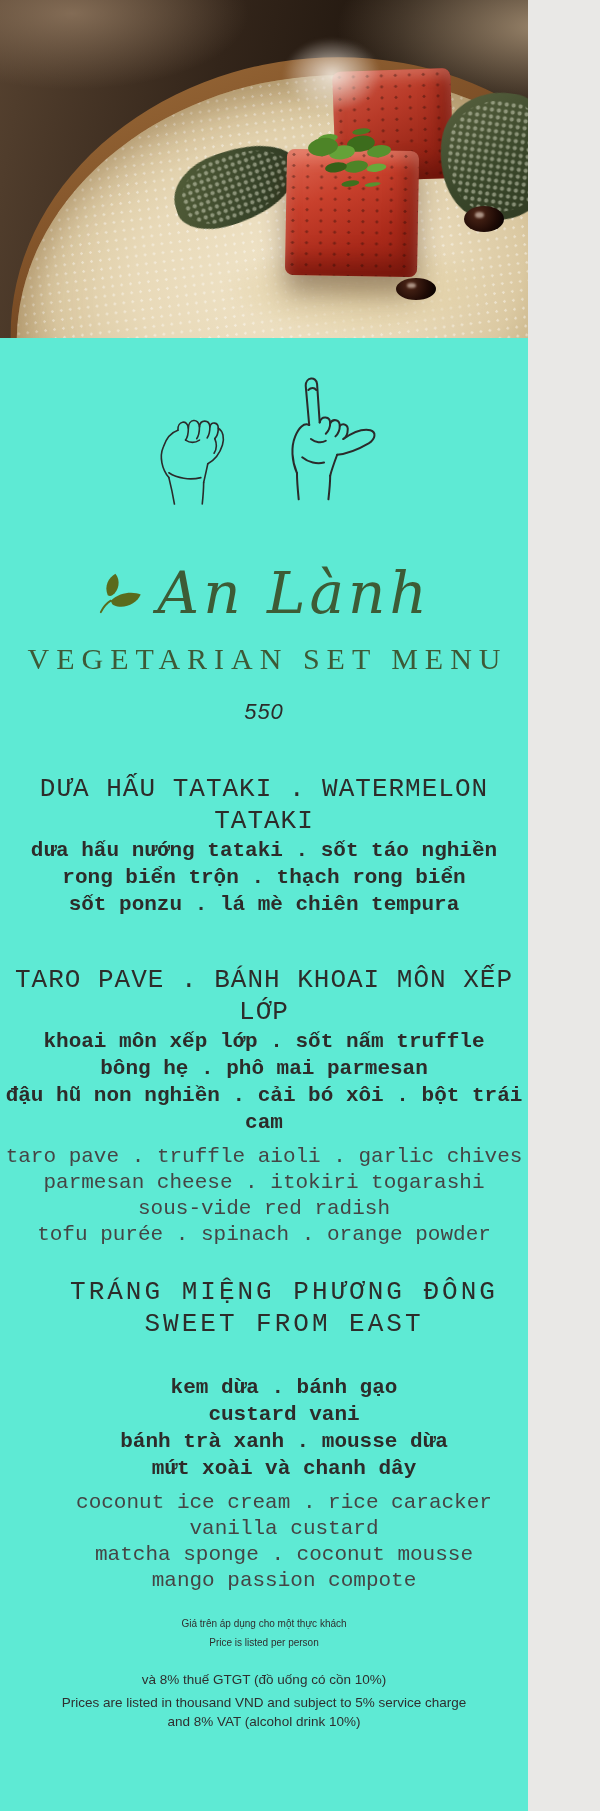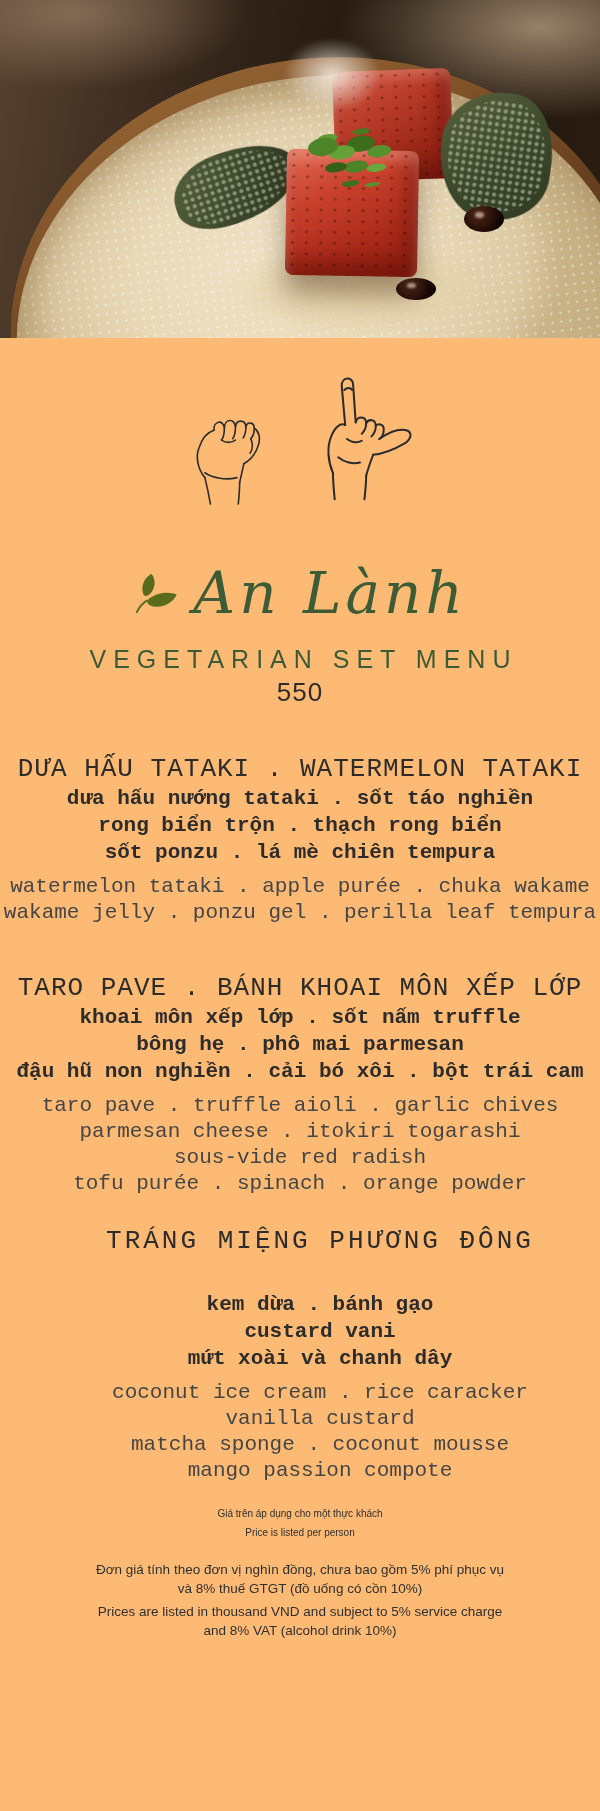--- a/index.html
+++ b/index.html
@@ -1,17 +1,17 @@
 <!DOCTYPE html>
 <html><head>
 <meta charset="utf-8">
 <style>
   html,body{margin:0;padding:0;}
   body{width:600px;background:#e9e8e6;font-family:"Liberation Sans","DejaVu Sans",sans-serif;}
-  .page{position:relative;width:600px;height:1811px;background:#fdba74;overflow:hidden;text-align:center;}
+  .page{position:relative;width:528px;height:1811px;background:#5eead4;overflow:hidden;text-align:center;}
 
   
   .hero{position:relative;width:600px;height:338px;overflow:hidden;
     background:
       radial-gradient(42% 32% at 12% 4%, rgba(150,125,100,.75), transparent 70%),
       radial-gradient(52% 42% at 90% 8%, rgba(170,148,120,.85), transparent 65%),
       linear-gradient(100deg,#55412f 0%,#33251a 35%,#20160e 62%,#2a1d12 100%);}
   .plate-rim{position:absolute;left:10px;top:58px;width:630px;height:530px;border-radius:50%;
     transform:rotate(-7deg);
     background:linear-gradient(165deg,#9a6a38 0%,#7c4e26 30%,#53321a 60%,#34200f 85%);}
@@ -60,23 +60,23 @@
     background:rgba(255,240,225,.55);filter:blur(1px);}
 
   
   .hands{margin-top:24px;height:145px;display:flex;justify-content:center;align-items:flex-end;gap:34px;}
   .hands svg{stroke:#2b2b2b;stroke-width:2.3;fill:none;stroke-linecap:round;stroke-linejoin:round;}
 
   
   .brand{margin-top:38px;height:96px;display:flex;justify-content:center;align-items:center;gap:14px;}
   .brand-script{font-family:"DejaVu Serif","Liberation Serif",serif;font-style:italic;
     font-size:58px;color:#3d5c36;line-height:96px;letter-spacing:4px;}
-  .subtitle{font-family:Liberation Sans, sans-serif;font-size:25px;line-height:36px;
+  .subtitle{font-family:Liberation Serif, serif;font-size:30px;line-height:36px;
     letter-spacing:7px;text-indent:7px;color:#3d5a37;}
-  .price{font-size:26px;line-height:30px;color:#2d2c2a;letter-spacing:1px;}
+  .price{margin-top:20px;font-size:22px;line-height:30px;color:#2d2c2a;letter-spacing:1px;font-style:italic;}
 
   
   .section{margin-top:46px;font-family:Liberation Mono, monospace;}
   .section-3{margin-top:28px;padding-left:40px;}
   .sec-title{font-size:26px;line-height:32px;color:#2d2c2a;letter-spacing:1px;}
   .sec-title-2l{letter-spacing:3px;}
   .vi-block{font-weight:bold;font-size:21px;line-height:27px;color:#2d2c2a;}
   .section-3 .vi-block{margin-top:34px;}
   .en-block{margin-top:8px;font-size:21px;line-height:26px;color:#454545;}
 
@@ -150,62 +150,59 @@
   <div class="subtitle">VEGETARIAN SET MENU</div>
   <div class="price">550</div>
 
   <div class="section">
     <div class="sec-title">DƯA HẤU TATAKI . WATERMELON TATAKI</div>
     <div class="vi-block">
       <div>dưa hấu nướng tataki . sốt táo nghiền</div>
       <div>rong biển trộn . thạch rong biển</div>
       <div>sốt ponzu . lá mè chiên tempura</div>
     </div>
-    <div class="en-block">
-      <div>watermelon tataki . apple purée . chuka wakame</div>
-      <div>wakame jelly . ponzu gel . perilla leaf tempura</div>
-    </div>
   </div>
 
   <div class="section">
     <div class="sec-title">TARO PAVE . BÁNH KHOAI MÔN XẾP LỚP</div>
     <div class="vi-block">
       <div>khoai môn xếp lớp . sốt nấm truffle</div>
       <div>bông hẹ . phô mai parmesan</div>
       <div>đậu hũ non nghiền . cải bó xôi . bột trái cam</div>
     </div>
     <div class="en-block">
       <div>taro pave . truffle aioli . garlic chives</div>
       <div>parmesan cheese . itokiri togarashi</div>
       <div>sous-vide red radish</div>
       <div>tofu purée . spinach . orange powder</div>
     </div>
   </div>
 
   <div class="section section-3">
     <div class="sec-title sec-title-2l">TRÁNG MIỆNG PHƯƠNG ĐÔNG</div>
+    <div class="sec-title sec-title-2l">SWEET FROM EAST</div>
     <div class="vi-block">
       <div>kem dừa . bánh gạo</div>
       <div>custard vani</div>
+      <div>bánh trà xanh . mousse dừa</div>
       <div>mứt xoài và chanh dây</div>
     </div>
     <div class="en-block">
       <div>coconut ice cream . rice caracker</div>
       <div>vanilla custard</div>
       <div>matcha sponge . coconut mousse</div>
       <div>mango passion compote</div>
     </div>
   </div>
 
   <div class="foot-1">
     <div>Giá trên áp dụng cho một thực khách</div>
     <div>Price is listed per person</div>
   </div>
   <div class="foot-2">
-    <div>Đơn giá tính theo đơn vị nghìn đồng, chưa bao gồm 5% phí phục vụ</div>
     <div>và 8% thuế GTGT (đồ uống có cồn 10%)</div>
     <div class="en-pair">
       <div>Prices are listed in thousand VND and subject to 5% service charge</div>
       <div>and 8% VAT (alcohol drink 10%)</div>
     </div>
   </div>
 
 </div>
 
 </body></html>

